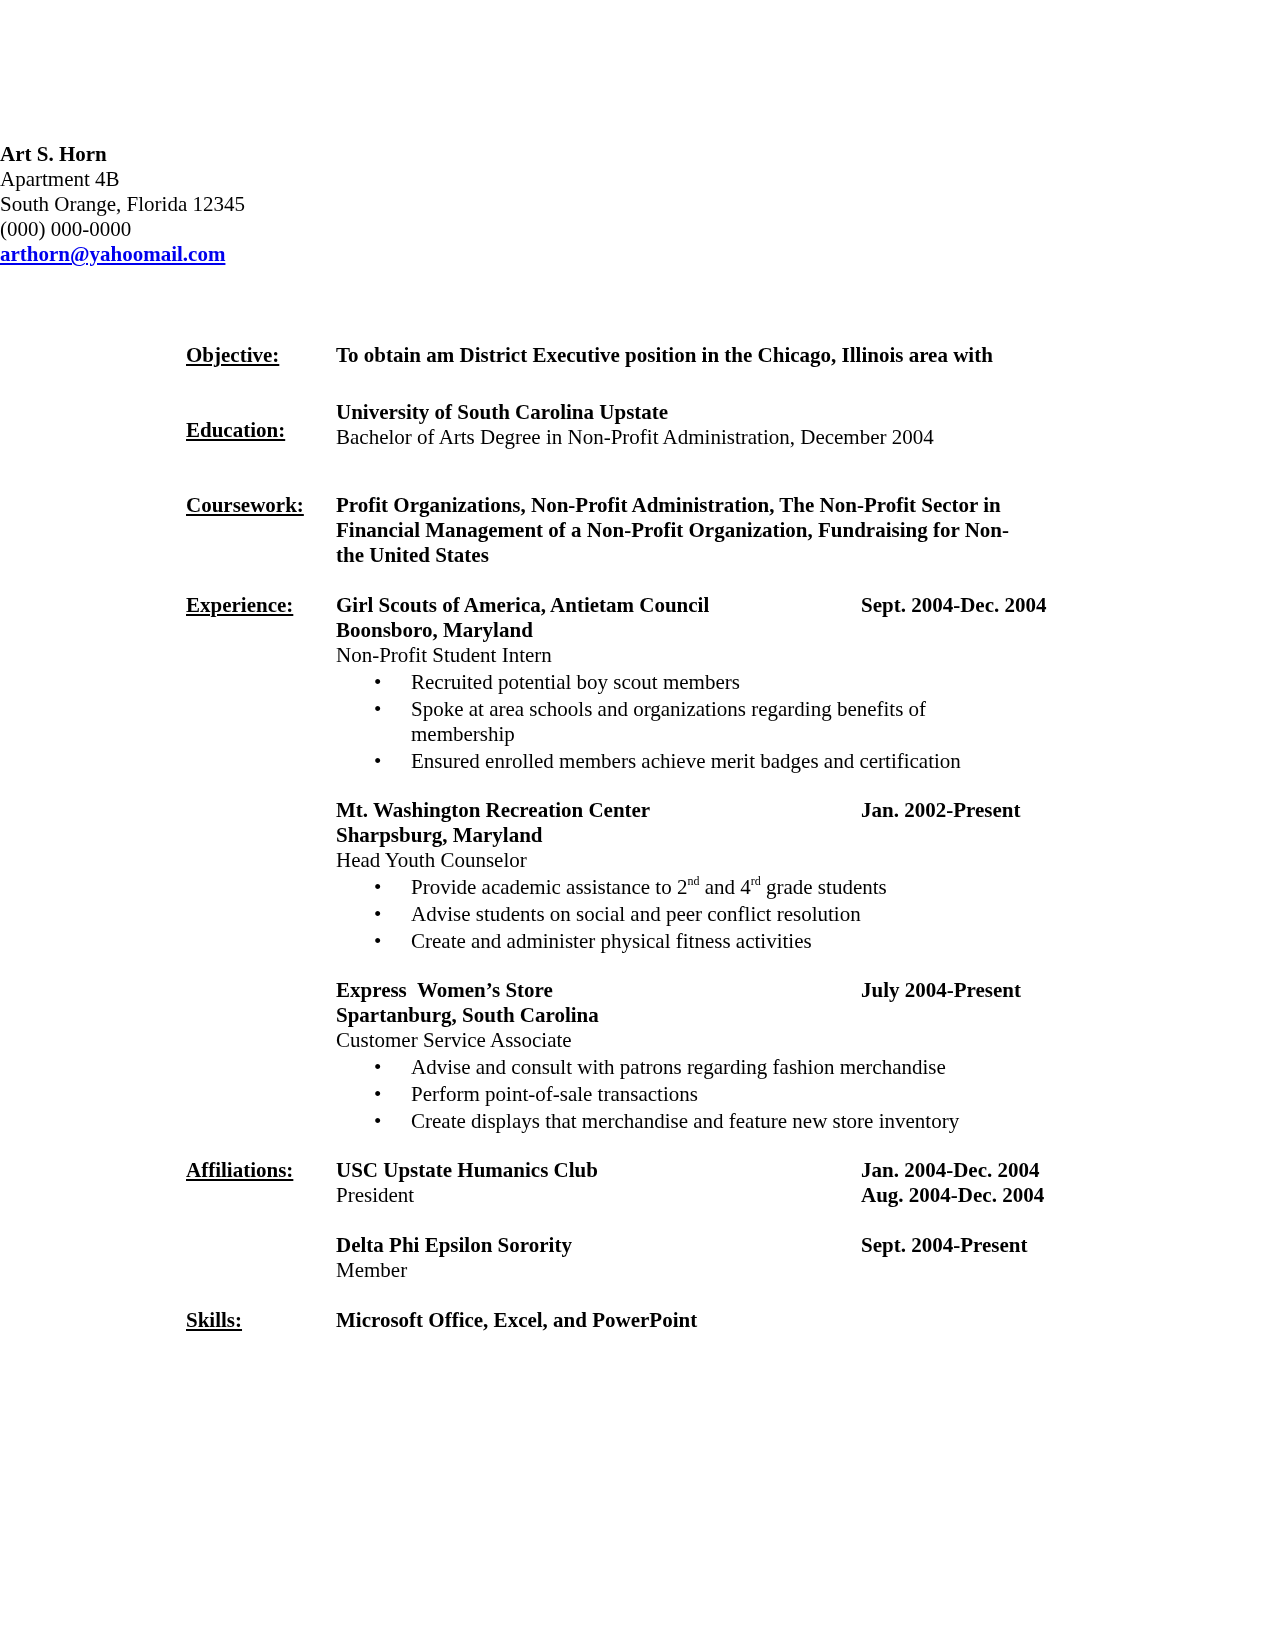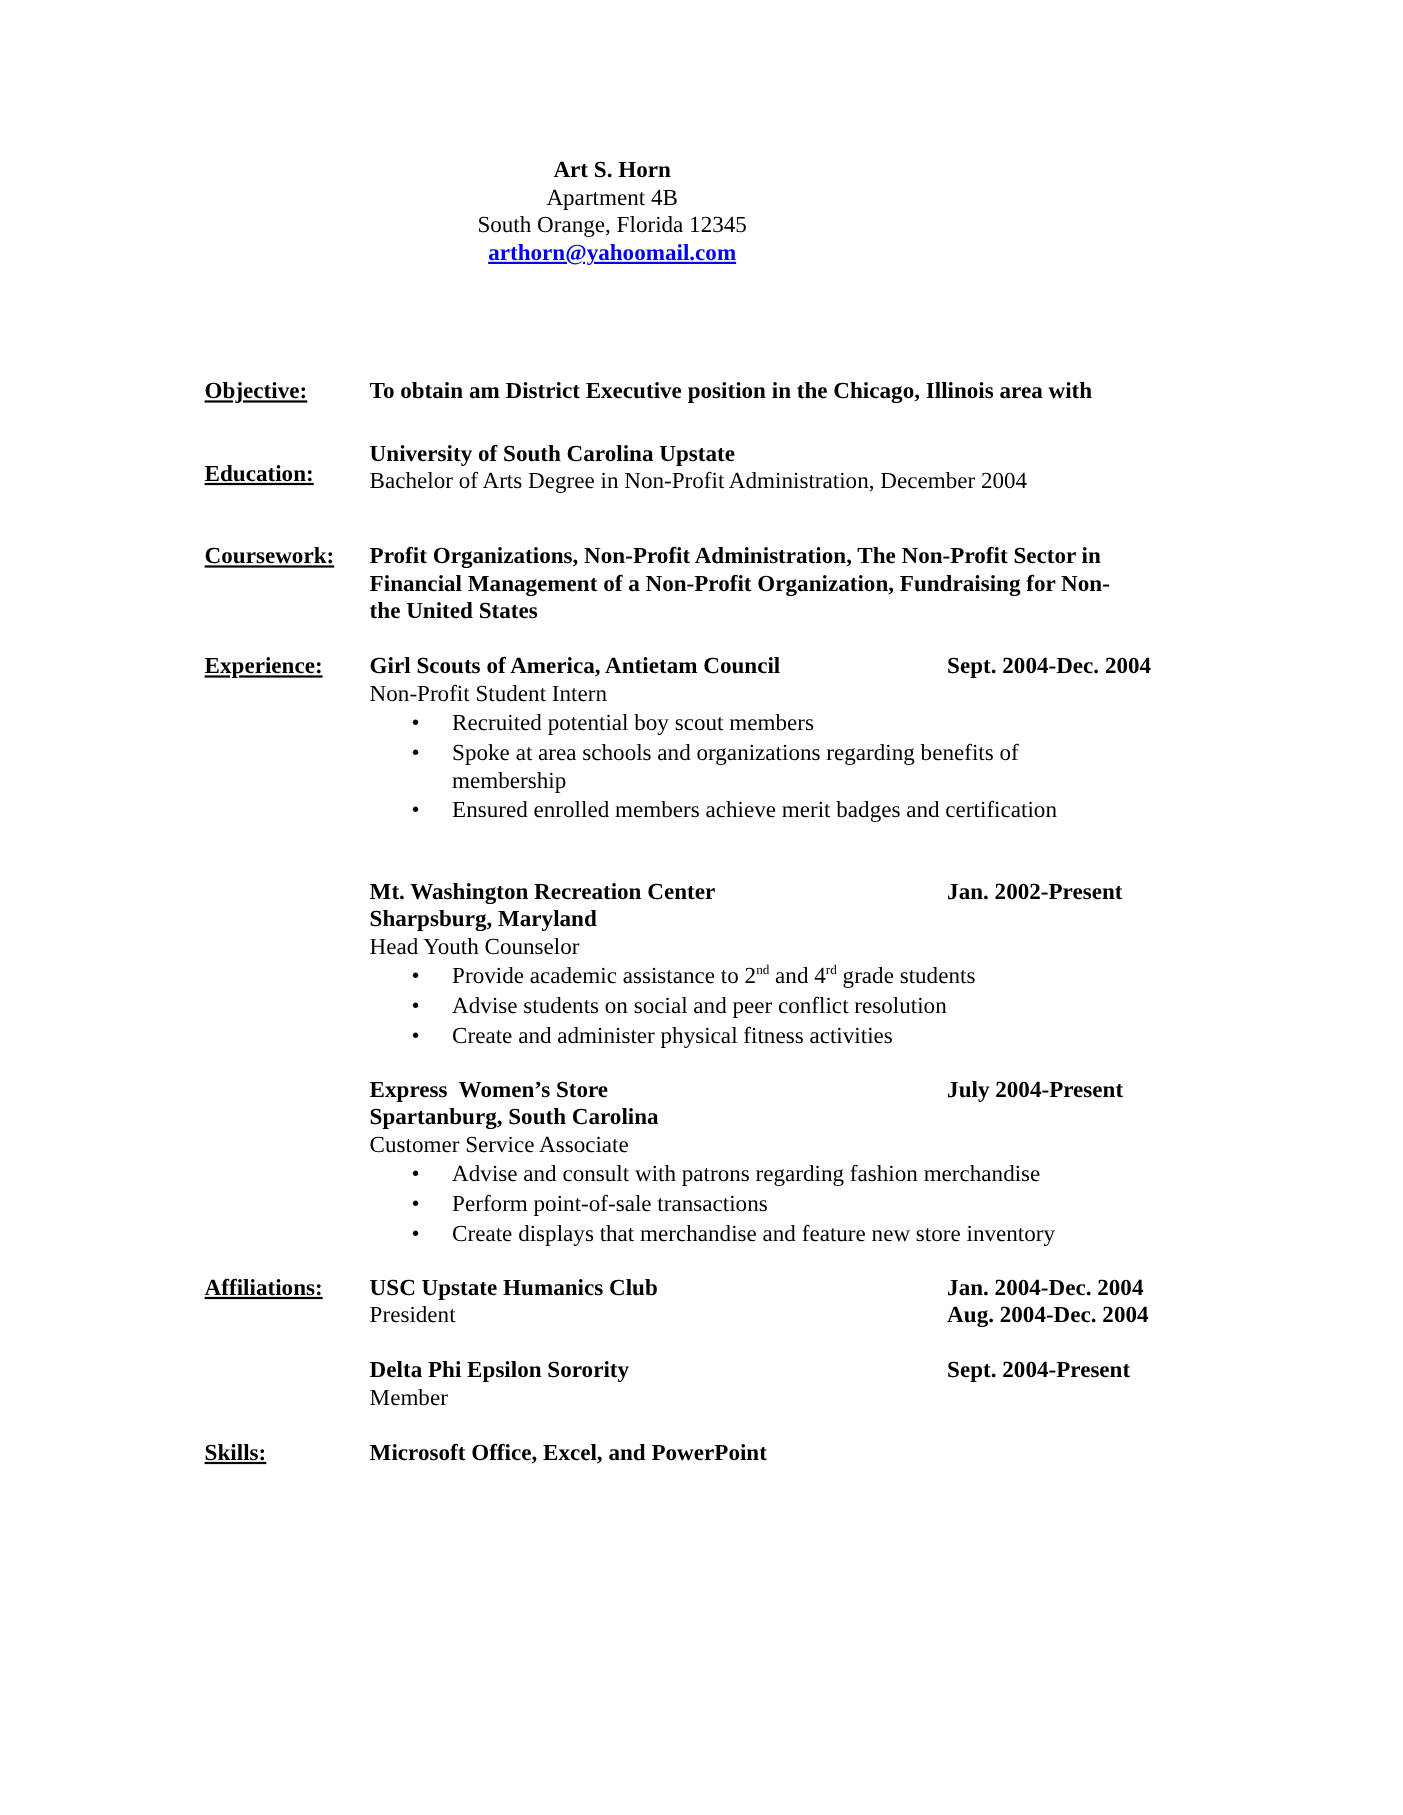--- a/index.html
+++ b/index.html
@@ -1,36 +1,37 @@
 <!DOCTYPE html>
 <html><head>
 <meta charset="utf-8">
 <style>
   html,body{margin:0;padding:0;background:#fff;}
   body{width:1275px;height:1650px;position:relative;font-family:"Liberation Serif","DejaVu Serif",serif;color:#000;font-size:21px;overflow:hidden;}
-  .header{position:absolute;top:142px;left:0;width:1113px;text-align:center;line-height:25px;}
+  .header{position:absolute;top:142px;left:0;width:1113px;text-align:left;line-height:25px;}
   .header .name{font-weight:bold;}
   .header a{color:#0000ee;text-decoration:underline;font-weight:bold;}
   .label{position:absolute;left:186px;font-weight:bold;text-decoration:underline;}
   .content{position:absolute;left:336px;width:740px;line-height:25px;}
   .b{font-weight:bold;}
   .row{position:relative;height:25px;}
   .row .date{position:absolute;left:525px;top:0;font-weight:bold;white-space:nowrap;}
   ul{margin:0;padding:0;list-style:none;}
   li{position:relative;padding-left:75px;line-height:25px;margin-top:2px;}
   li .dot{position:absolute;left:38px;top:0;}
   sup{font-size:12px;vertical-align:top;line-height:12px;}
 </style>
 </head>
 <body>
 
 <div class="header">
   <div class="name">Art S. Horn</div>
   <div>Apartment 4B</div>
   <div>South Orange, Florida 12345</div>
+  <div>(000) 000-0000</div>
   <div><a>arthorn@yahoomail.com</a></div>
 </div>
 
 <div class="label" style="top:343px">Objective:</div>
 <div class="content b" style="top:343px">
   <div>To obtain am District Executive position in the Chicago, Illinois area with</div>
 </div>
 
 <div class="label" style="top:418px">Education:</div>
 <div class="content" style="top:400px">
@@ -42,20 +43,21 @@
 <div class="content b" style="top:493px">
   <div>Profit Organizations, Non-Profit Administration, The Non-Profit Sector in</div>
   <div>Financial Management of a Non-Profit Organization, Fundraising for Non-</div>
   <div>the United States</div>
 </div>
 
 <div class="label" style="top:593px">Experience:</div>
 
 <div class="content" style="top:593px">
   <div class="row b"><span>Girl Scouts of America, Antietam Council</span><span class="date">Sept. 2004-Dec. 2004</span></div>
+  <div class="b">Boonsboro, Maryland</div>
   <div>Non-Profit Student Intern</div>
   <ul>
     <li><span class="dot">•</span><span>Recruited potential boy scout members</span></li>
     <li><span class="dot">•</span><span>Spoke at area schools and organizations regarding benefits of</span><br><span>membership</span></li>
     <li><span class="dot">•</span><span>Ensured enrolled members achieve merit badges and certification</span></li>
   </ul>
 </div>
 
 <div class="content" style="top:798px">
   <div class="row b"><span>Mt. Washington Recreation Center</span><span class="date">Jan. 2002-Present</span></div>

